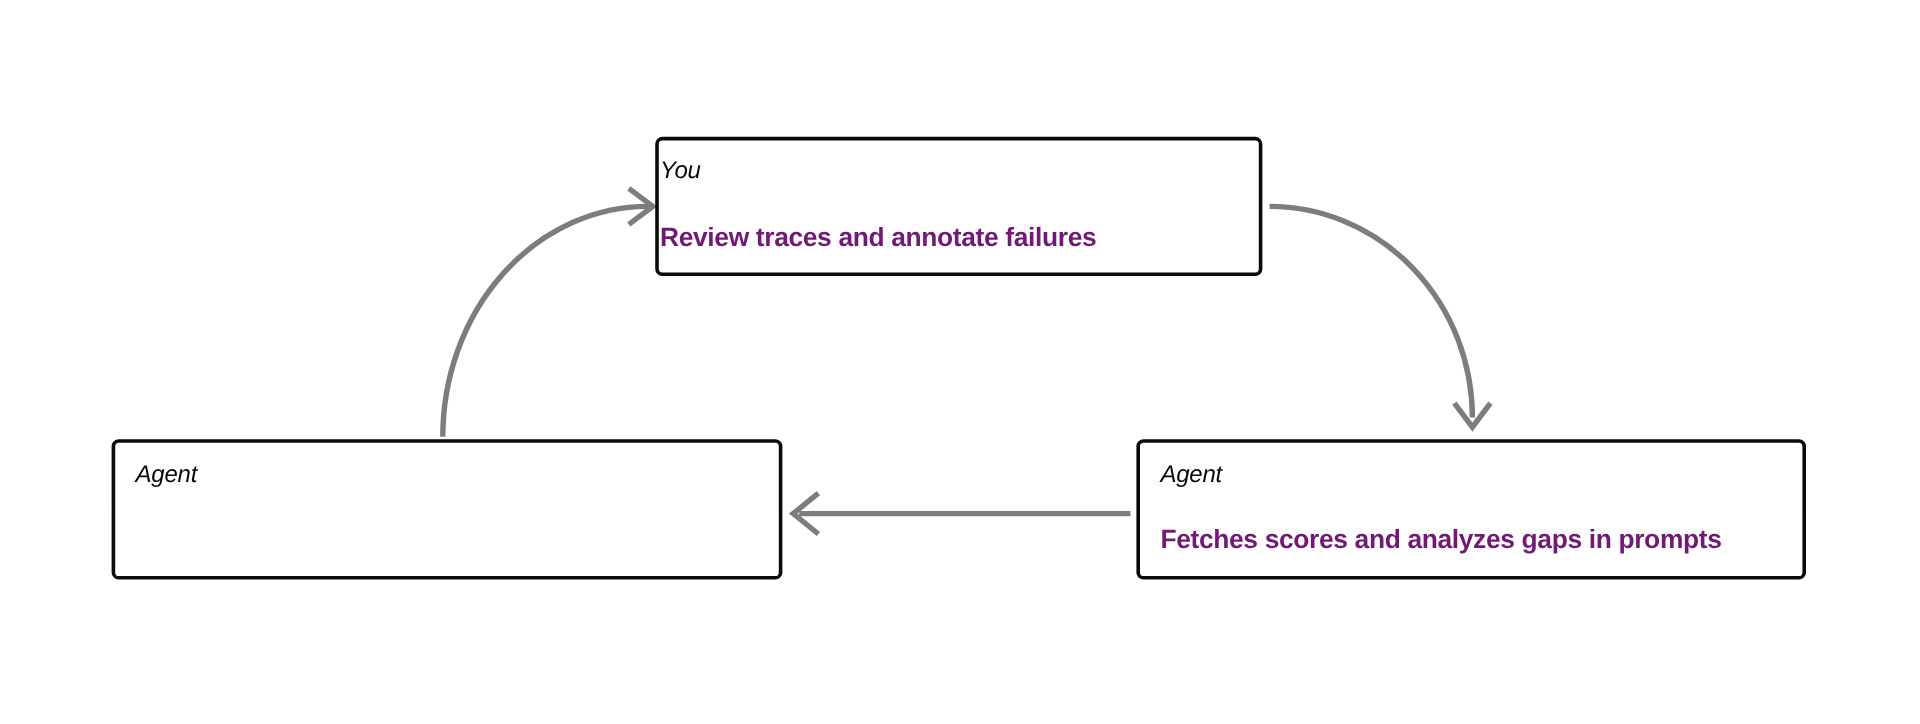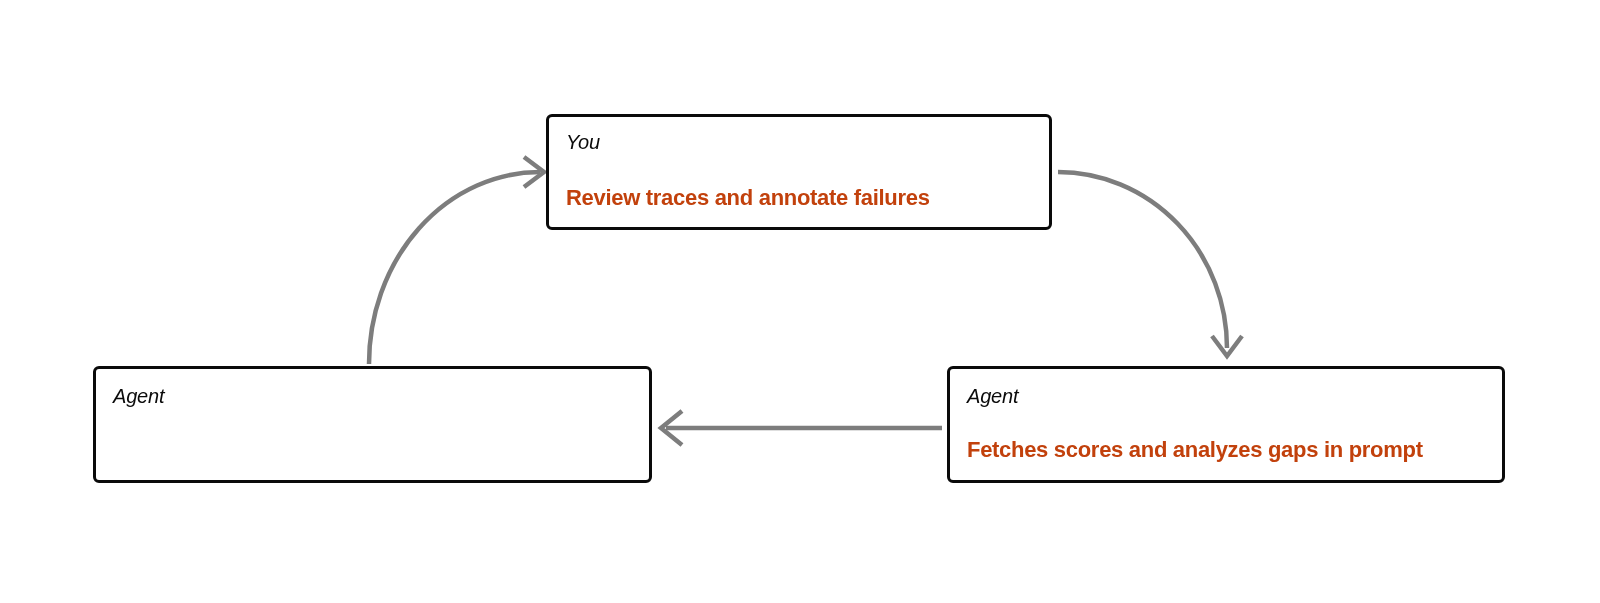--- a/index.html
+++ b/index.html
@@ -45,30 +45,30 @@
     font-style: italic;
     font-size: 20px;
     line-height: 26px;
     color: #0a0a0a;
     letter-spacing: -0.2px;
   }
   .node .title {
     font-weight: 700;
     font-size: 22px;
     line-height: 30px;
-    color: #c2410c;
+    color: #701a75;
     letter-spacing: -0.3px;
     white-space: nowrap;
   }
   .node-top {
     left: 546px;
     top: 114px;
     width: 506px;
     height: 116px;
-    padding: 12px 17px 14px 17px;
+    padding: 12px 17px 14px 1px;
   }
   .node-bottom-left {
     left: 93px;
     top: 366px;
     width: 559px;
     height: 117px;
     padding: 14px 17px 15px 17px;
   }
   .node-bottom-right {
     left: 947px;
@@ -99,16 +99,16 @@
     <div class="role">You</div>
     <div class="title">Review traces and annotate failures</div>
   </div>
 
   <div class="node node-bottom-left">
     <div class="role">Agent</div>
   </div>
 
   <div class="node node-bottom-right">
     <div class="role">Agent</div>
-    <div class="title">Fetches scores and analyzes gaps in prompt</div>
+    <div class="title">Fetches scores and analyzes gaps in prompts</div>
   </div>
 
 </div>
 
 </body></html>

